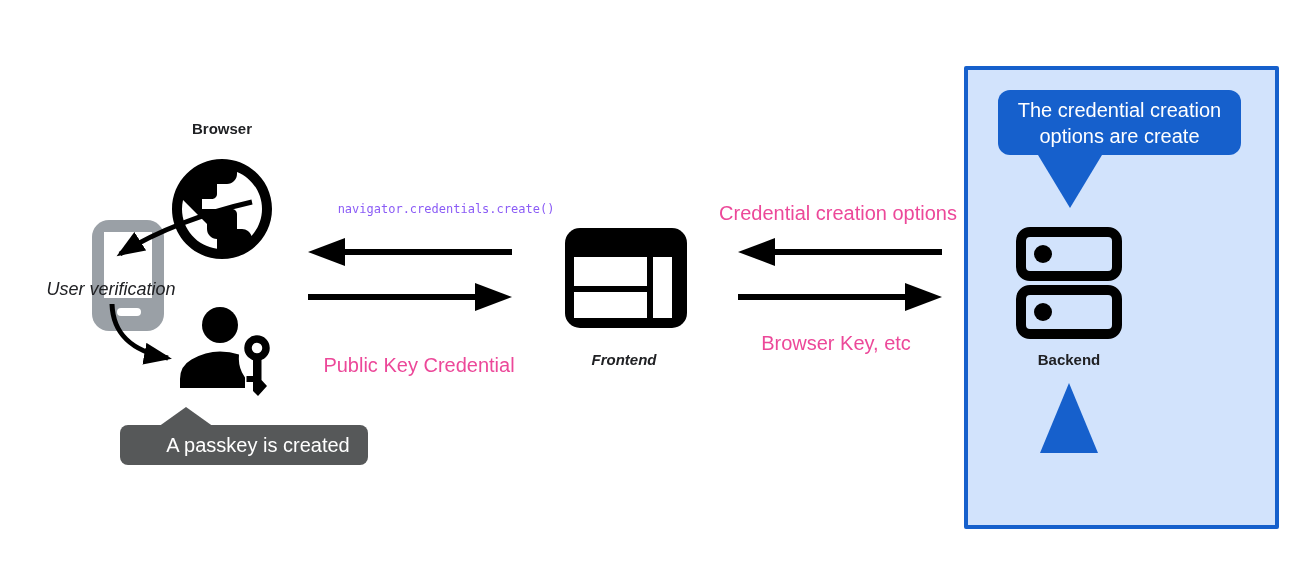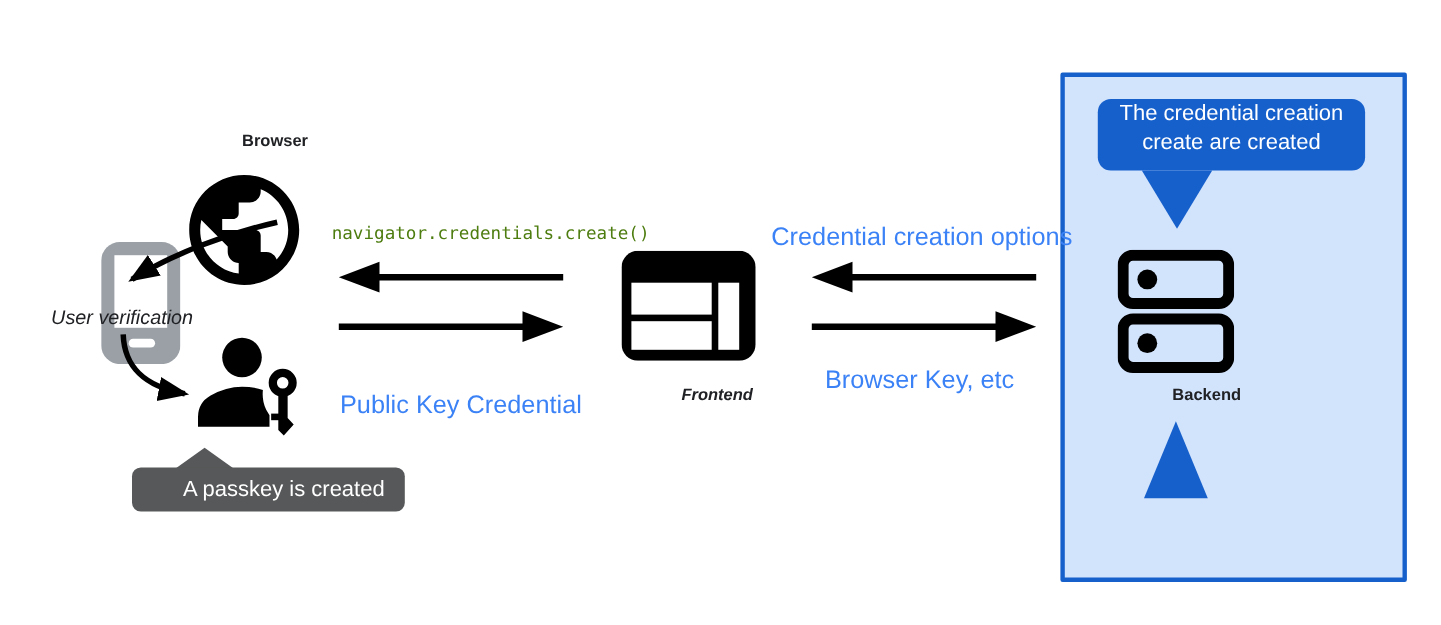--- a/index.html
+++ b/index.html
@@ -1,33 +1,33 @@
 <!DOCTYPE html>
 <html><head>
 <meta charset="utf-8">
 <style>
   html,body{margin:0;padding:0;background:#fff;}
   .canvas{
     position:relative;width:1310px;height:568px;background:#ffffff;
     font-family:"Liberation Sans",sans-serif;color:#202124;overflow:hidden;
   }
   .abs{position:absolute;}
-  .node-label{font-weight:bold;font-size:15px;color:#202124;transform:translateX(-50%);white-space:nowrap;margin-left:28px;}
-  .msg-label{font-size:23px;color:#3b82f6;transform:translateX(-50%);white-space:nowrap;}
-  .mono-label{font-family:"DejaVu Sans Mono",monospace;font-size:16px;color:#4d7c0f;transform:translateX(-50%);white-space:nowrap;}
+  .node-label{font-weight:bold;font-size:15px;color:#202124;transform:translateX(-50%);white-space:nowrap;}
+  .msg-label{font-size:20px;color:#ec4899;transform:translateX(-50%);white-space:nowrap;}
+  .mono-label{font-family:"DejaVu Sans Mono",monospace;font-size:12px;color:#8b5cf6;transform:translateX(-50%);white-space:nowrap;}
   .uv-label{font-size:18px;color:#202124;transform:translateX(-50%);white-space:nowrap;z-index:4;}
 
   
   .panel{
     left:964px;top:66px;width:315px;height:463px;box-sizing:border-box;
     background:#d2e3fc;border:4px solid #1660cc;border-radius:2px;
   }
   .bubble{
     position:absolute;background:#1660cc;color:#fff;border-radius:12px;
-    display:flex;flex-direction:column;align-items:center;justify-content:flex-start;
+    display:flex;flex-direction:column;align-items:center;justify-content:center;
     font-size:20px;line-height:26px;text-align:center;
   }
   .bubble-top{left:30px;top:20px;width:243px;height:65px;}
   .bubble-bottom{left:33px;top:383px;width:243px;height:60px;}
   .ptr{position:absolute;width:0;height:0;}
   .ptr-down{left:70px;top:85px;border-left:32px solid transparent;border-right:32px solid transparent;border-top:53px solid #1660cc;}
   .ptr-up{left:72px;top:313px;border-left:29px solid transparent;border-right:29px solid transparent;border-bottom:70px solid #1660cc;}
 
   
   .dark-tip{
@@ -41,21 +41,21 @@
   .icon-layer{z-index:2;}
 </style>
 </head>
 <body>
 
 <div class="canvas">
 
   <div class="abs panel">
     <div class="bubble bubble-top">
       <span>The credential creation</span>
-      <span>create are created</span>
+      <span>options are create</span>
     </div>
     <div class="ptr ptr-down"></div>
 
     <svg class="abs" style="left:48px;top:157px;" width="106" height="112" viewBox="0 0 106 112">
       <rect x="5" y="5" width="96" height="44" rx="9" fill="none" stroke="#000" stroke-width="10"></rect>
       <circle cx="27" cy="27" r="9" fill="#000"></circle>
       <rect x="5" y="63" width="96" height="44" rx="9" fill="none" stroke="#000" stroke-width="10"></rect>
       <circle cx="27" cy="85" r="9" fill="#000"></circle>
     </svg>
     <div class="abs node-label" style="left:101px;top:281px;">Backend</div>

